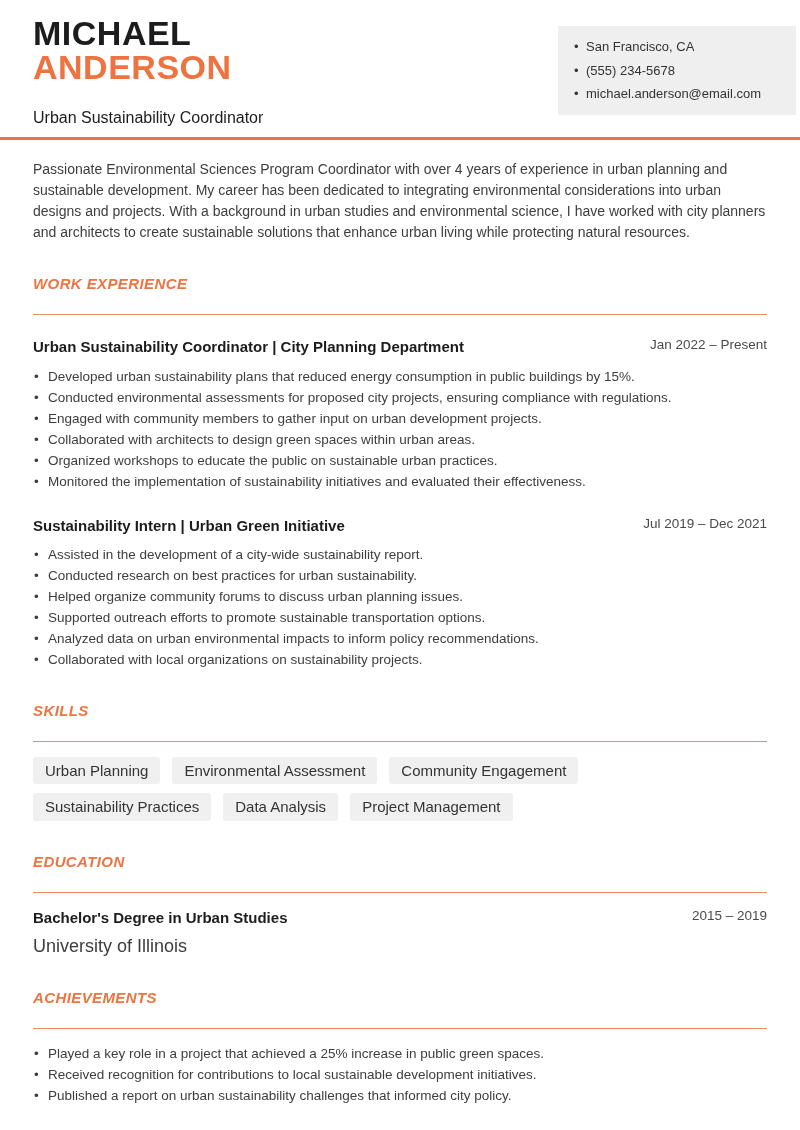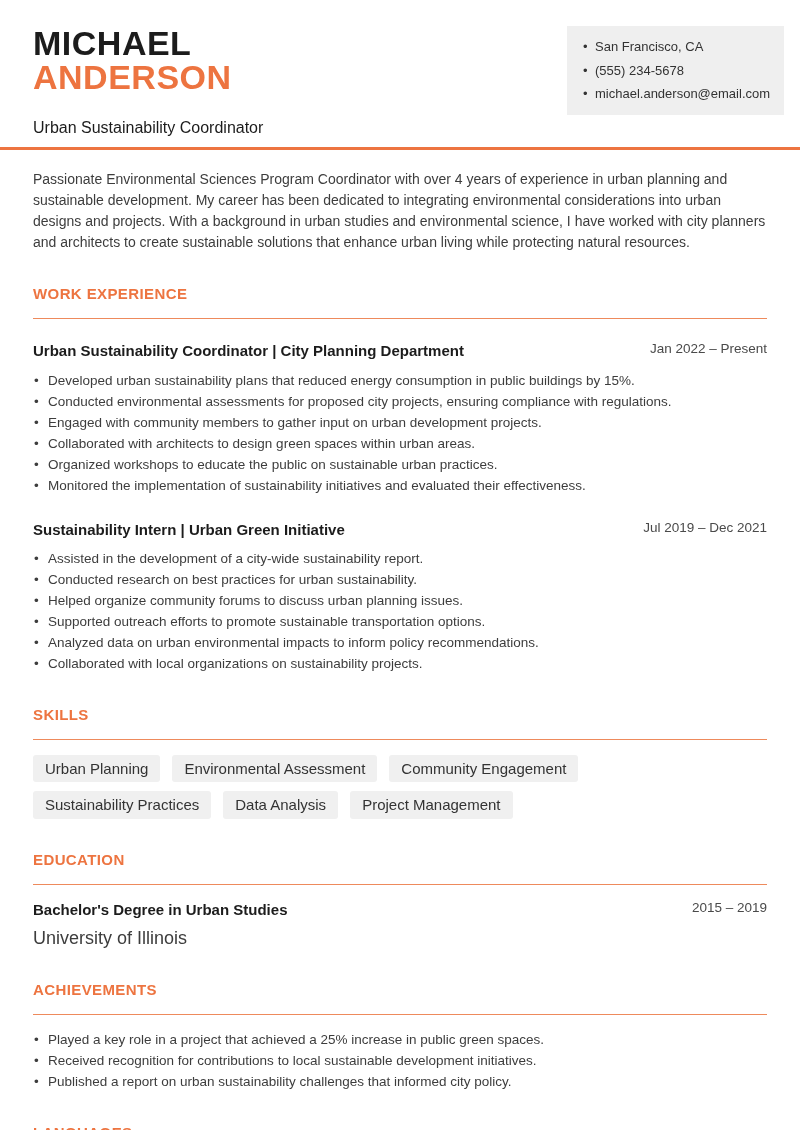--- a/index.html
+++ b/index.html
@@ -16,43 +16,44 @@
   body {
     width: 800px;
     min-height: 1130px;
     font-family: "Liberation Sans", sans-serif;
     color: var(--text-body);
     margin: 0 auto;
   }
   .page { position: relative; width: 800px; min-height: 1130px; background: #fff; }
 
   
-  .header { position: relative; padding: 26px 33px 0 33px; }
+  .header { position: relative; padding: 16px 33px 0 33px; }
   .name-line { font-size: 34px; font-weight: 800; line-height: 1.0; letter-spacing: 0.5px; color: var(--text-dark); }
   .name-line.last { color: var(--accent); }
   .job-title { margin-top: 24px; font-size: 16px; font-weight: 500; color: var(--text-dark); line-height: 1.2; }
   .contact-box {
-    position: absolute; top: 26px; right: 16px; width: 217px;
+    position: absolute; top: 26px; right: 4px; width: 238px;
     background: var(--box-bg); padding: 13px 16px 13px 16px;
   }
   .contact-box ul { list-style: none; }
   .contact-box li { font-size: 13px; color: #333; line-height: 1.2; margin-bottom: 8px; padding-left: 12px; position: relative; }
   .contact-box li:last-child { margin-bottom: 0; }
   .contact-box li::before { content: "•"; position: absolute; left: 0; color: #333; }
   .accent-rule { height: 3px; background: var(--accent); margin-top: 10px; }
 
   
   .content { padding: 0 33px; }
   .summary { margin-top: 19px; font-size: 14px; line-height: 21px; color: var(--text-body); }
 
   .sec { margin-top: 32px; }
   .sec-heading {
     font-size: 15px; font-weight: 700; color: var(--accent);
-    letter-spacing: 0.4px; padding-bottom: 16px;
+    letter-spacing: 0.4px; padding-bottom: 22px;
     border-bottom: 1px solid var(--heading-rule);
+    font-style: italic;
   }
 
   .job { margin-top: 24px; }
   .job:first-of-type { margin-top: 22px; }
   .entry-head { display: flex; justify-content: space-between; align-items: flex-start; }
   .entry-title { font-size: 15px; font-weight: 700; color: var(--text-dark); line-height: 1.3; }
   .entry-dates { font-size: 13.5px; font-weight: 400; color: var(--text-muted); white-space: nowrap; margin-left: 16px; }
 
   .bullets { list-style: none; margin-top: 9px; }
   .bullets li {

